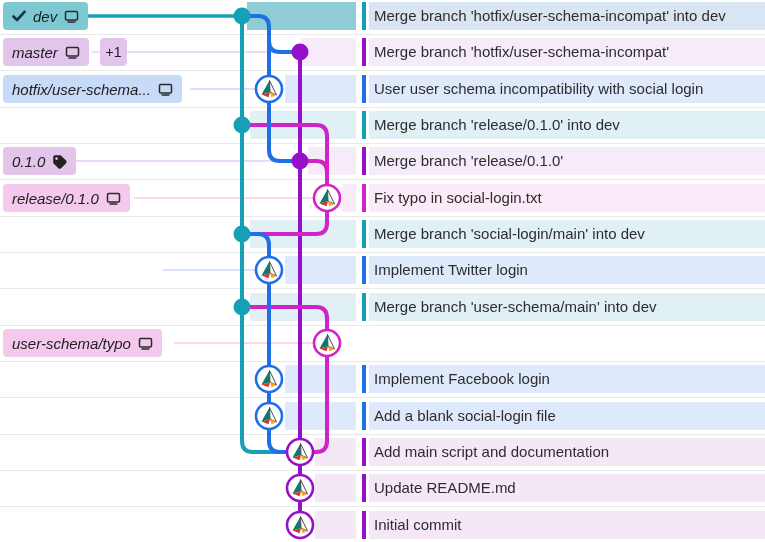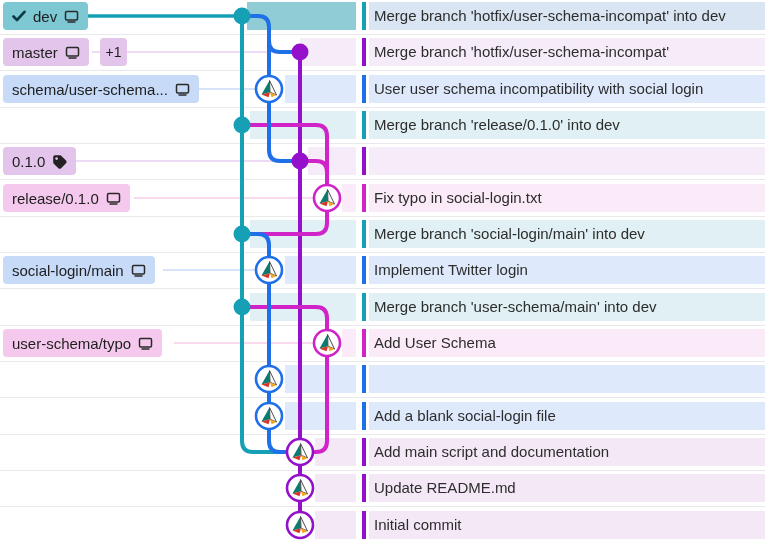--- a/index.html
+++ b/index.html
@@ -19,21 +19,21 @@
   .bg-cyan{background:var(--tint_teal);} .bg-blue{background:var(--tint_blue);}
   .bg-plum{background:var(--tint_plum);} .bg-pink{background:var(--tint_pink);}
   .bg-purple{background:var(--tint_purple);}
   .bg-sel-band{background:var(--selected_band);} .bg-sel-msg{background:var(--selected_msg);}
   .graph{position:absolute;left:0;top:0;}
   .conn{fill:none;stroke-width:1.5;}
   .gl{fill:none;stroke-width:4;stroke-linecap:round;stroke-linejoin:round;}
   .st{stroke:var(--teal);} .sb{stroke:var(--blue);} .sp{stroke:var(--purple);} .sm{stroke:var(--magenta);}
   .ring{fill:#fff;stroke-width:2.6;}
   .lbl{position:absolute;height:28px;border-radius:4px;display:flex;align-items:center;
-       padding:0 9px;gap:7px;font-size:15px;color:#1e1e1e;white-space:nowrap;box-sizing:border-box;}
+       padding:0 9px;gap:7px;font-size:15px;color:#1e1e1e;white-space:nowrap;box-sizing:border-box;font-style:italic;}
   .badge{position:absolute;width:27px;height:28px;border-radius:4px;display:flex;align-items:center;
        justify-content:center;font-size:14px;color:#1e1e1e;}
   .ic{flex:0 0 auto;}
 </style>
 </head>
 <body>
 
 <div class="app">
 
   <div class="sep" style="top:34px"></div>
@@ -72,20 +72,21 @@
   <div class="row" style="top:111px">
     <div class="gband bg-cyan" style="left:250px;width:106px"></div>
     <div class="mbar c-teal"></div>
     <div class="mbg bg-cyan"></div>
     <div class="msg">Merge branch 'release/0.1.0' into dev</div>
   </div>
   <div class="row" style="top:147px">
     <div class="gband bg-plum" style="left:308px;width:48px"></div>
     <div class="mbar c-purple"></div>
     <div class="mbg bg-plum"></div>
+    <div class="msg">Merge branch 'release/0.1.0'</div>
   </div>
   <div class="row" style="top:184px">
     <div class="gband bg-pink" style="left:342px;width:14px"></div>
     <div class="mbar c-magenta"></div>
     <div class="mbg bg-pink"></div>
     <div class="msg">Fix typo in social-login.txt</div>
   </div>
   <div class="row" style="top:220px">
     <div class="gband bg-cyan" style="left:250px;width:106px"></div>
     <div class="mbar c-teal"></div>
@@ -97,30 +98,25 @@
     <div class="mbar c-blue"></div>
     <div class="mbg bg-blue"></div>
     <div class="msg">Implement Twitter login</div>
   </div>
   <div class="row" style="top:293px">
     <div class="gband bg-cyan" style="left:250px;width:106px"></div>
     <div class="mbar c-teal"></div>
     <div class="mbg bg-cyan"></div>
     <div class="msg">Merge branch 'user-schema/main' into dev</div>
   </div>
-  <div class="row" style="top:329px">
-    <div class="gband bg-pink" style="left:342px;width:14px"></div>
-    <div class="mbar c-magenta"></div>
-    <div class="mbg bg-pink"></div>
-    <div class="msg">Add User Schema</div>
-  </div>
   <div class="row" style="top:365px">
     <div class="gband bg-blue" style="left:285px;width:71px"></div>
     <div class="mbar c-blue"></div>
     <div class="mbg bg-blue"></div>
+    <div class="msg">Implement Facebook login</div>
   </div>
   <div class="row" style="top:402px">
     <div class="gband bg-blue" style="left:285px;width:71px"></div>
     <div class="mbar c-blue"></div>
     <div class="mbg bg-blue"></div>
     <div class="msg">Add a blank social-login file</div>
   </div>
   <div class="row" style="top:438px">
     <div class="gband bg-purple" style="left:315px;width:41px"></div>
     <div class="mbar c-purple"></div>
@@ -228,21 +224,21 @@
   <div class="lbl" style="left:3px;top:38px;background:var(--label_plum)">
     <span>master</span>
     <svg class="ic" width="15" height="13" viewBox="0 0 15 13">
       <rect x="1.5" y="1.5" width="12" height="8.5" rx="1.2" fill="none" stroke="#2a2a2a" stroke-width="1.5"></rect>
       <line x1="3.5" y1="12" x2="11.5" y2="12" stroke="#2a2a2a" stroke-width="1.5"></line>
     </svg>
   </div>
   <div class="badge" style="left:100px;top:38px;background:var(--label_plum)">+1</div>
 
   <div class="lbl" style="left:3px;top:75px;background:var(--label_blue)">
-    <span>schema/user-schema...</span>
+    <span>hotfix/user-schema...</span>
     <svg class="ic" width="15" height="13" viewBox="0 0 15 13">
       <rect x="1.5" y="1.5" width="12" height="8.5" rx="1.2" fill="none" stroke="#2a2a2a" stroke-width="1.5"></rect>
       <line x1="3.5" y1="12" x2="11.5" y2="12" stroke="#2a2a2a" stroke-width="1.5"></line>
     </svg>
   </div>
 
   <div class="lbl" style="left:3px;top:147px;background:var(--label_plum)">
     <span>0.1.0</span>
     <svg class="ic" width="15" height="15" viewBox="0 0 15 15">
       <path d="M8.3 1.2 H3.1 C2 1.2 1.2 2 1.2 3.1 v5.2 c0 .5 .2 1 .56 1.34 l4.6 4.6 c.74 .74 1.94 .74 2.68 0 l5 -5 c.74 -.74 .74 -1.94 0 -2.68 l-4.6 -4.6 A1.9 1.9 0 0 0 8.3 1.2 Z" fill="#222"></path>
@@ -251,27 +247,20 @@
   </div>
 
   <div class="lbl" style="left:3px;top:184px;background:var(--label_pink)">
     <span>release/0.1.0</span>
     <svg class="ic" width="15" height="13" viewBox="0 0 15 13">
       <rect x="1.5" y="1.5" width="12" height="8.5" rx="1.2" fill="none" stroke="#2a2a2a" stroke-width="1.5"></rect>
       <line x1="3.5" y1="12" x2="11.5" y2="12" stroke="#2a2a2a" stroke-width="1.5"></line>
     </svg>
   </div>
 
-  <div class="lbl" style="left:3px;top:256px;background:var(--label_blue)">
-    <span>social-login/main</span>
-    <svg class="ic" width="15" height="13" viewBox="0 0 15 13">
-      <rect x="1.5" y="1.5" width="12" height="8.5" rx="1.2" fill="none" stroke="#2a2a2a" stroke-width="1.5"></rect>
-      <line x1="3.5" y1="12" x2="11.5" y2="12" stroke="#2a2a2a" stroke-width="1.5"></line>
-    </svg>
-  </div>
 
   <div class="lbl" style="left:3px;top:329px;background:var(--label_pink)">
     <span>user-schema/typo</span>
     <svg class="ic" width="15" height="13" viewBox="0 0 15 13">
       <rect x="1.5" y="1.5" width="12" height="8.5" rx="1.2" fill="none" stroke="#2a2a2a" stroke-width="1.5"></rect>
       <line x1="3.5" y1="12" x2="11.5" y2="12" stroke="#2a2a2a" stroke-width="1.5"></line>
     </svg>
   </div>
 
 </div>

